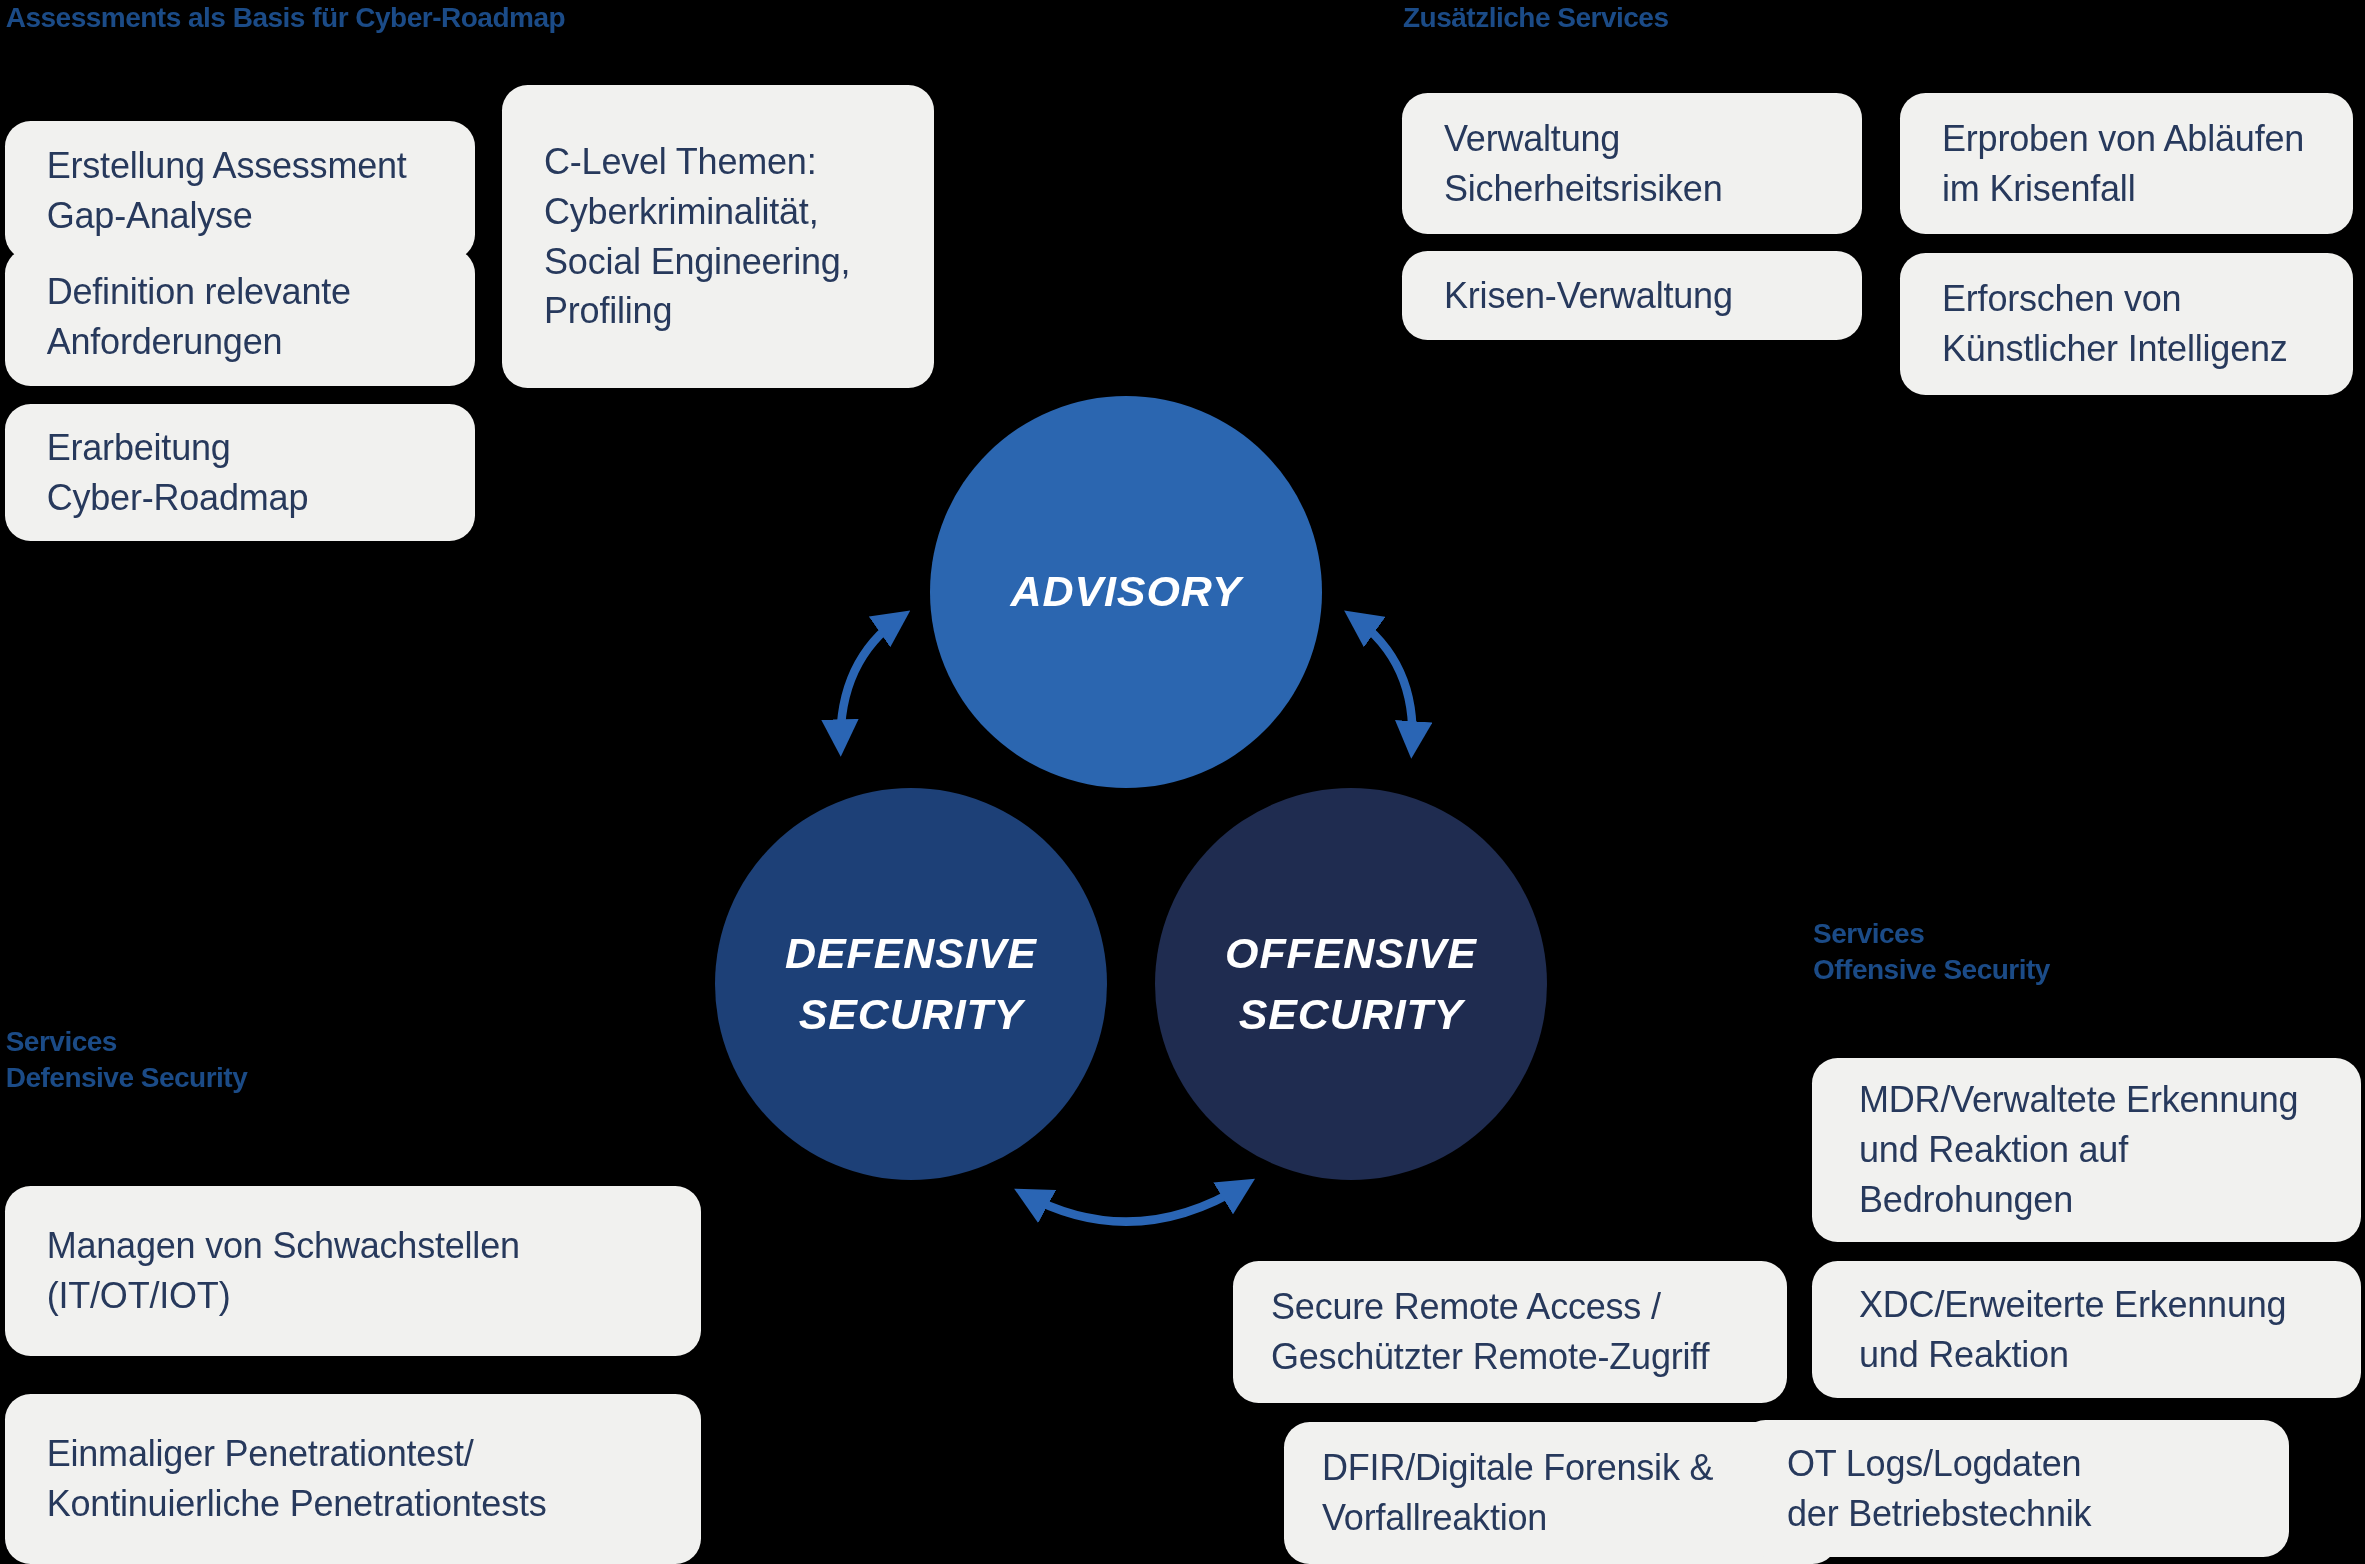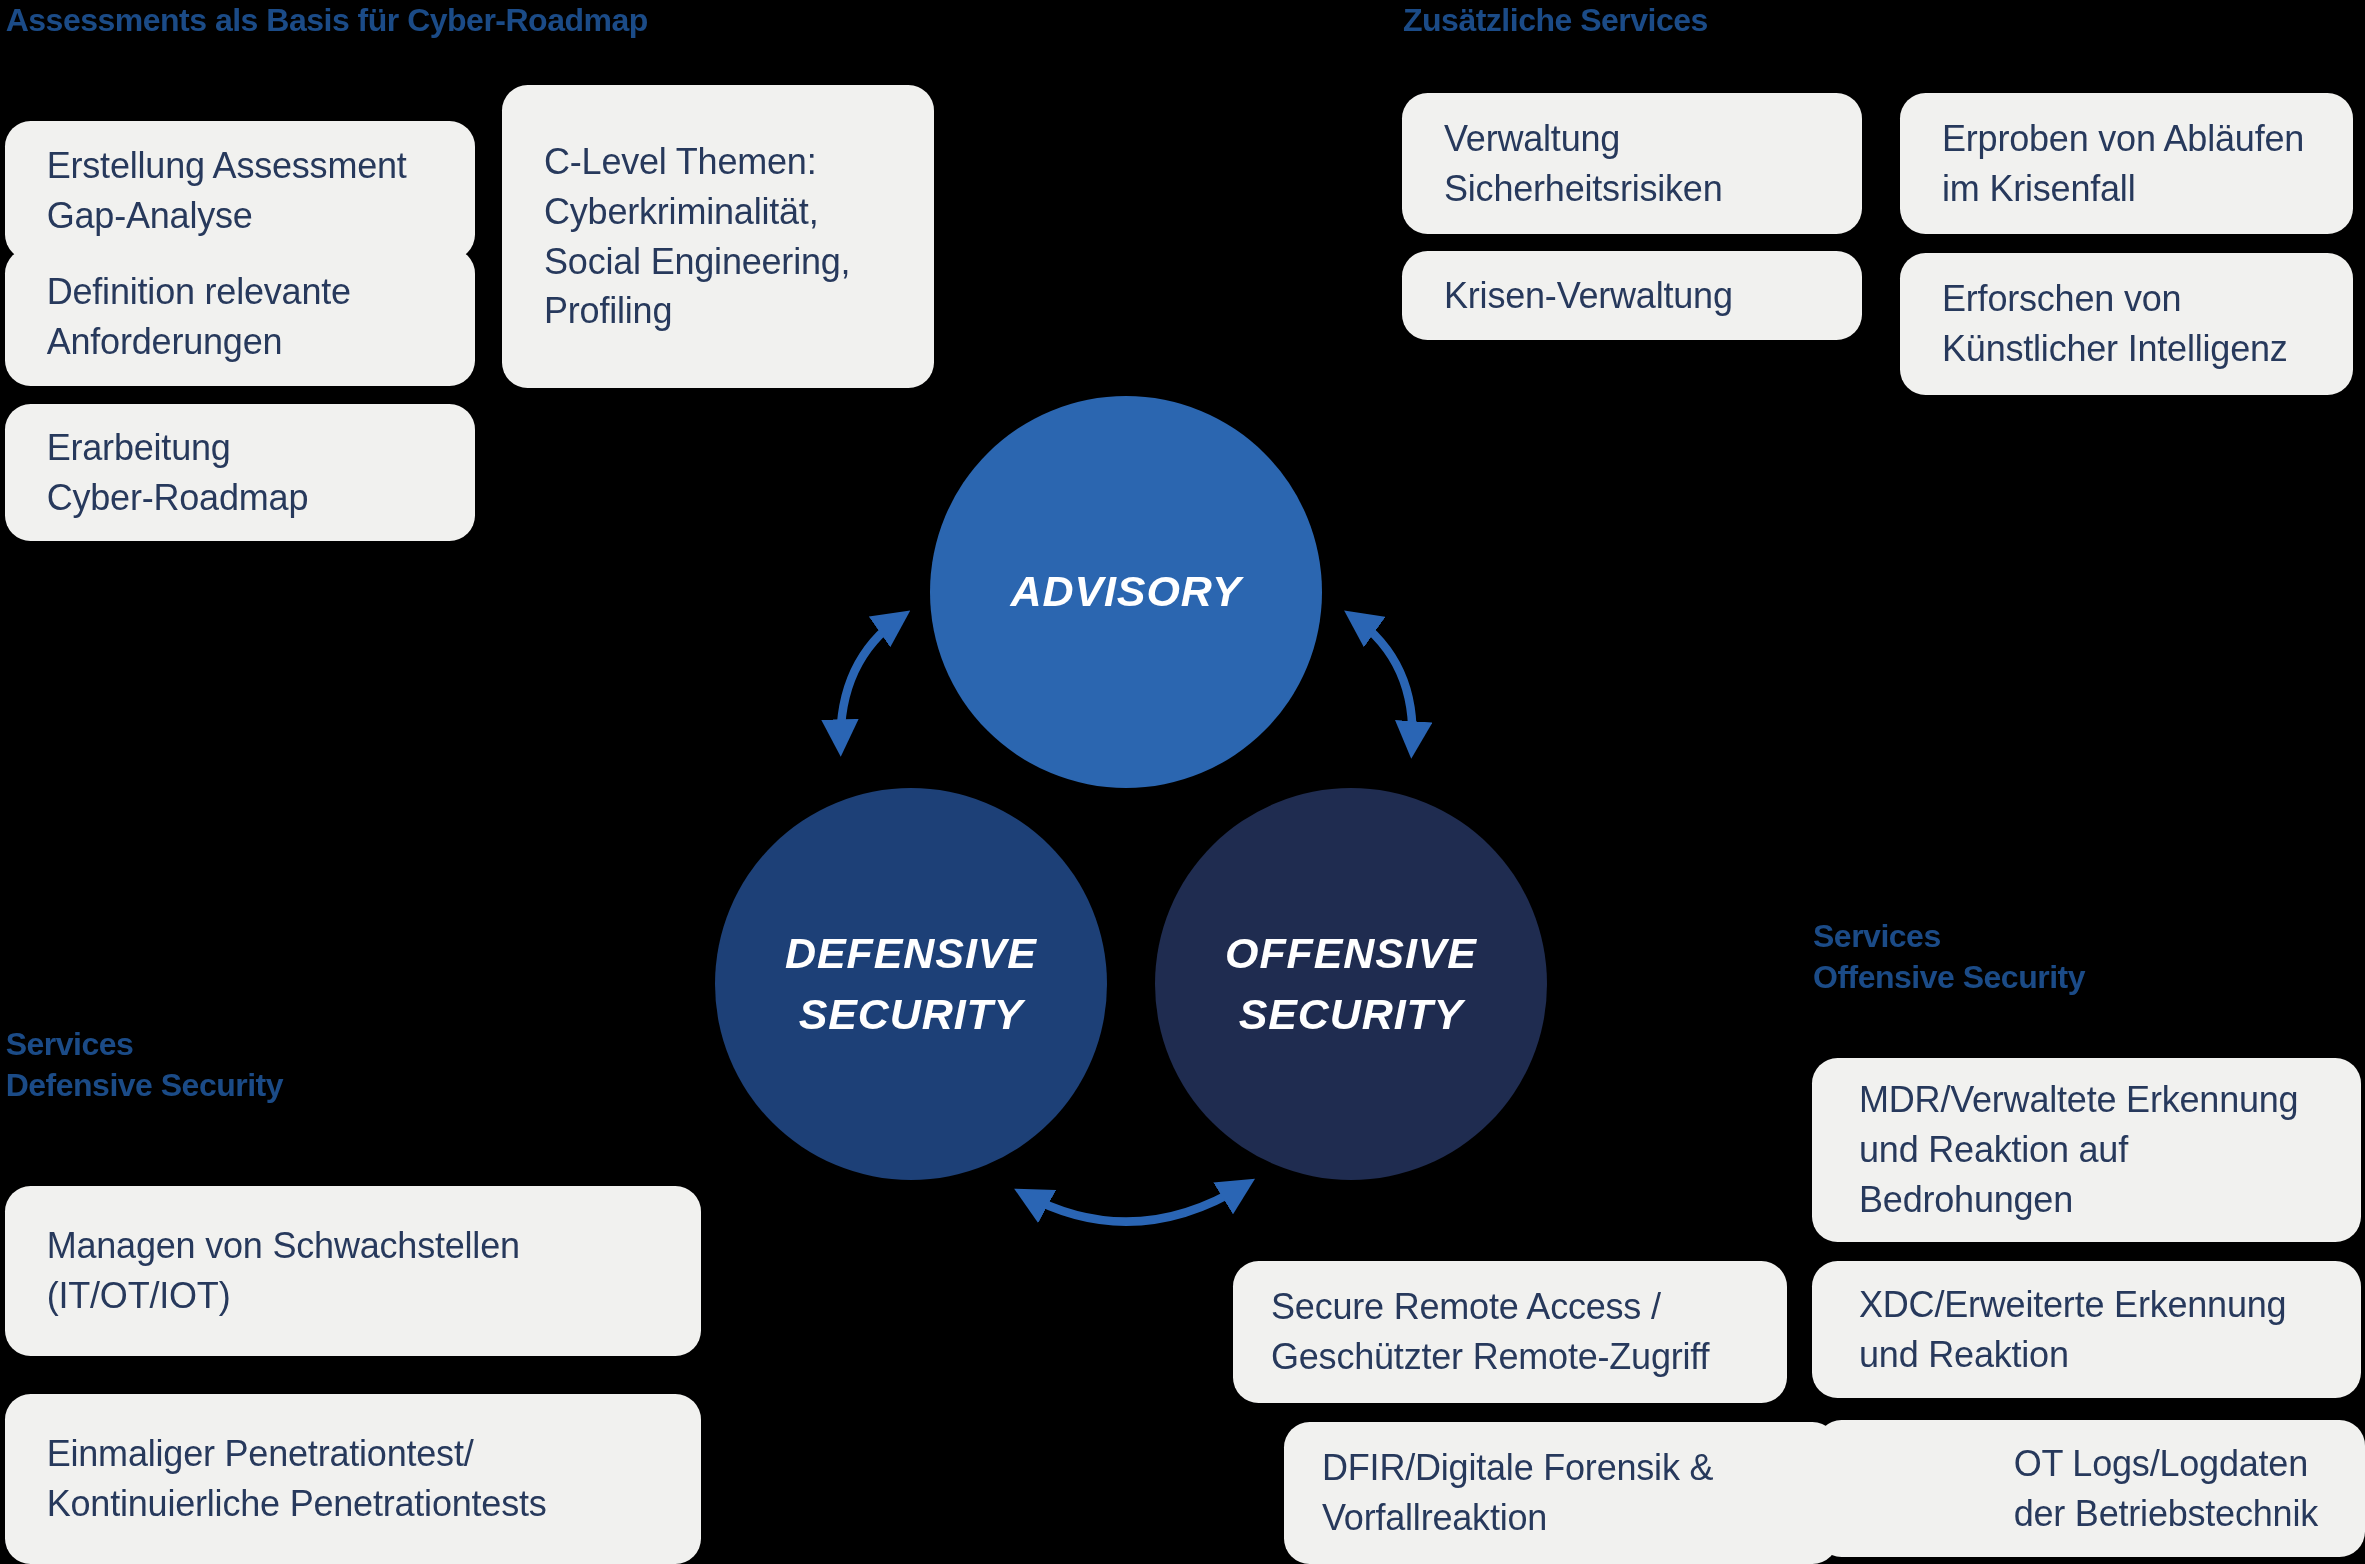--- a/index.html
+++ b/index.html
@@ -7,21 +7,21 @@
     position: relative;
     width: 2366px;
     height: 1564px;
     background: var(--background, #000);
     font-family: "Liberation Sans", "DejaVu Sans", sans-serif;
     overflow: hidden;
   }
   .heading {
     position: absolute;
     color: var(--heading, #1b4b87);
-    font-size: 32px;
+    font-size: 28px;
     font-weight: 700;
     line-height: 1.28;
     white-space: pre-line;
     letter-spacing: -0.5px;
   }
   .box {
     position: absolute;
     background: var(--box_bg, #f1f1ef);
     border-radius: 25.6px;
     display: flex;
@@ -171,19 +171,19 @@
     <div class="box-text">MDR/Verwaltete Erkennung
 und Reaktion auf
 Bedrohungen</div>
   </div>
 
   <div class="box" style="left:1812px; top:1261px; width:549px; height:137px; padding:0 47px;">
     <div class="box-text">XDC/Erweiterte Erkennung
 und Reaktion</div>
   </div>
 
-  <div class="box" style="left:1816px; top:1420px; width:549px; height:137px; padding:0 47px;justify-content:flex-end;">
+  <div class="box" style="left:1740px; top:1420px; width:549px; height:137px; padding:0 47px;">
     <div class="box-text">OT Logs/Logdaten
 der Betriebstechnik</div>
   </div>
 
 </div>
 
 
 </body></html>

